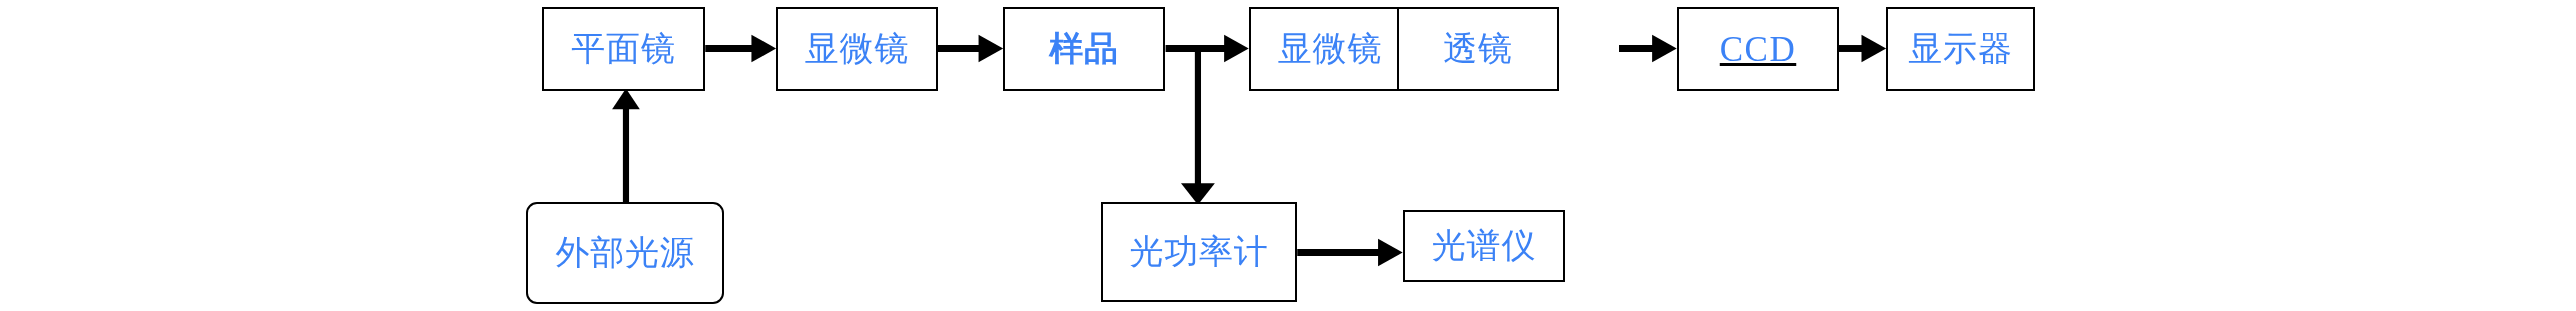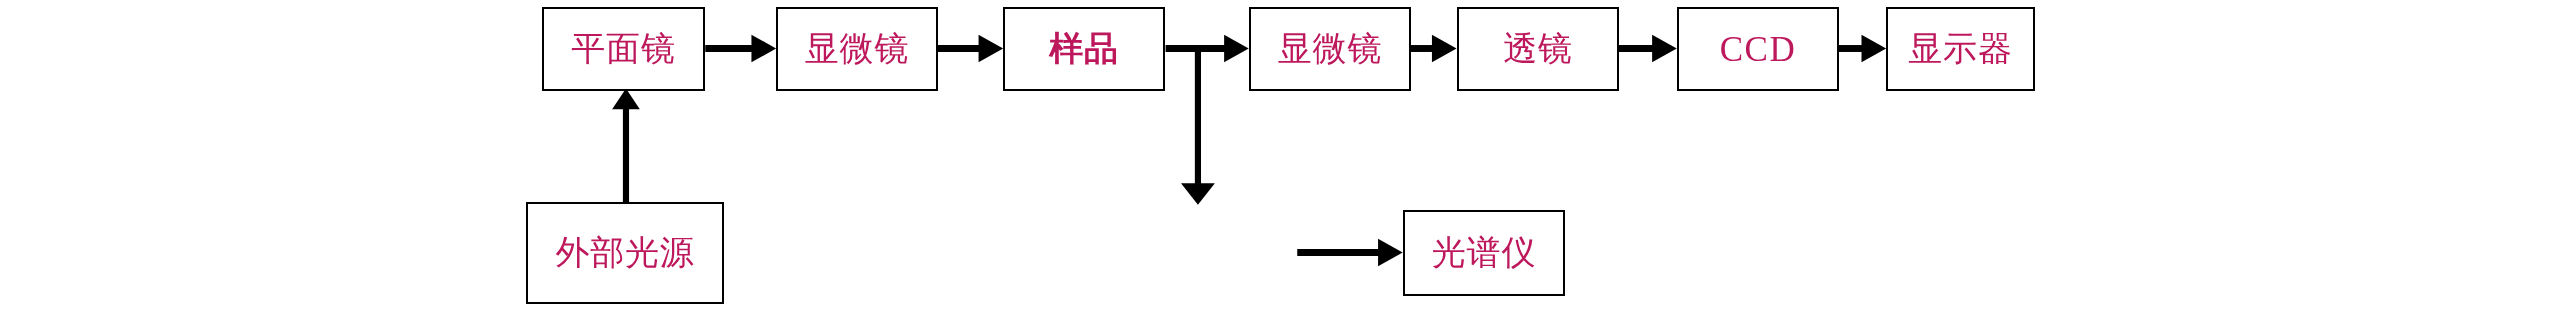--- a/index.html
+++ b/index.html
@@ -31,21 +31,21 @@
     border: 2.3px solid #000000;
     display: flex;
     align-items: center;
     justify-content: center;
     z-index: 2;
   }
   .node-label {
     font-family: "Liberation Serif", "DejaVu Serif", serif;
     font-size: 34px;
     line-height: 1;
-    color: #be185d;
+    color: #3b82f6;
     letter-spacing: 0.8px;
     white-space: nowrap;
     user-select: none;
   }
   .node-label.latin {
     font-size: 35px;
     letter-spacing: 1.5px;
   }
 </style>
 </head>
@@ -110,35 +110,38 @@
   </div>
 
   <div class="node-box" style="left:1003px; top:7px; width:162px; height:84px;font-weight:bold;">
     <span class="node-label">样品</span>
   </div>
 
   <div class="node-box" style="left:1249px; top:7px; width:162px; height:84px;">
     <span class="node-label">显微镜</span>
   </div>
 
-  <div class="node-box" style="left:1457px; top:7px; width:162px; height:84px;">
+  <div class="node-box" style="left:1397px; top:7px; width:162px; height:84px;">
     <span class="node-label">透镜</span>
   </div>
 
-  <div class="node-box" style="left:1677px; top:7px; width:162px; height:84px;">
+  <div class="node-box" style="left:1677px; top:7px; width:162px; height:84px;text-decoration:underline;">
     <span class="node-label latin">CCD</span>
   </div>
 
   <div class="node-box" style="left:1886px; top:7px; width:149px; height:84px;">
     <span class="node-label">显示器</span>
   </div>
 
-  <div class="node-box" style="left:526px; top:202px; width:198px; height:102px;">
+  <div class="node-box" style="left:526px; top:202px; width:198px; height:102px;border-radius:11px;">
     <span class="node-label">外部光源</span>
   </div>
 
+  <div class="node-box" style="left:1101px; top:202px; width:196px; height:100px;">
+    <span class="node-label">光功率计</span>
+  </div>
 
-  <div class="node-box" style="left:1403px; top:210px; width:162px; height:86px;">
+  <div class="node-box" style="left:1403px; top:210px; width:162px; height:72px;">
     <span class="node-label">光谱仪</span>
   </div>
 
 </div>
 
 
 </body></html>

